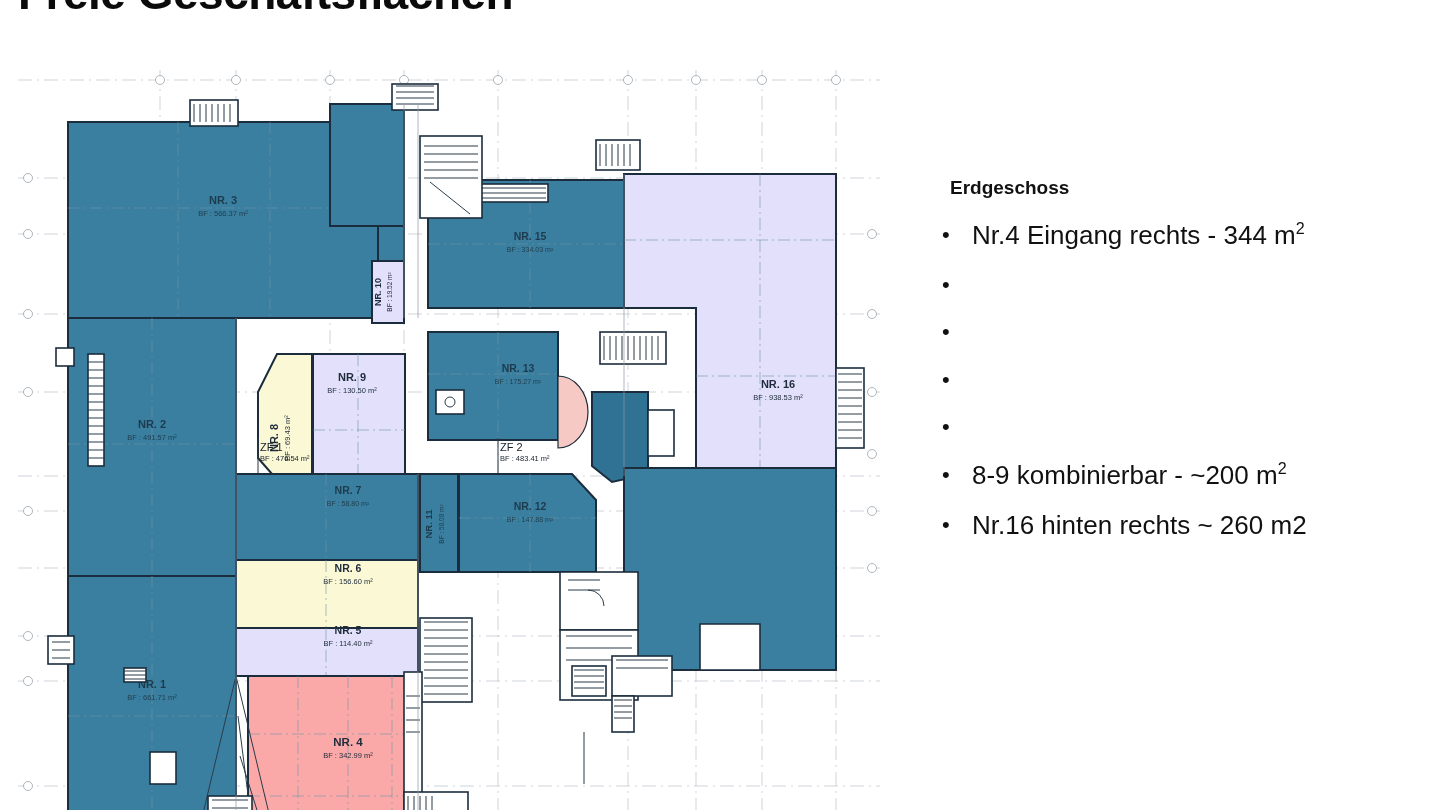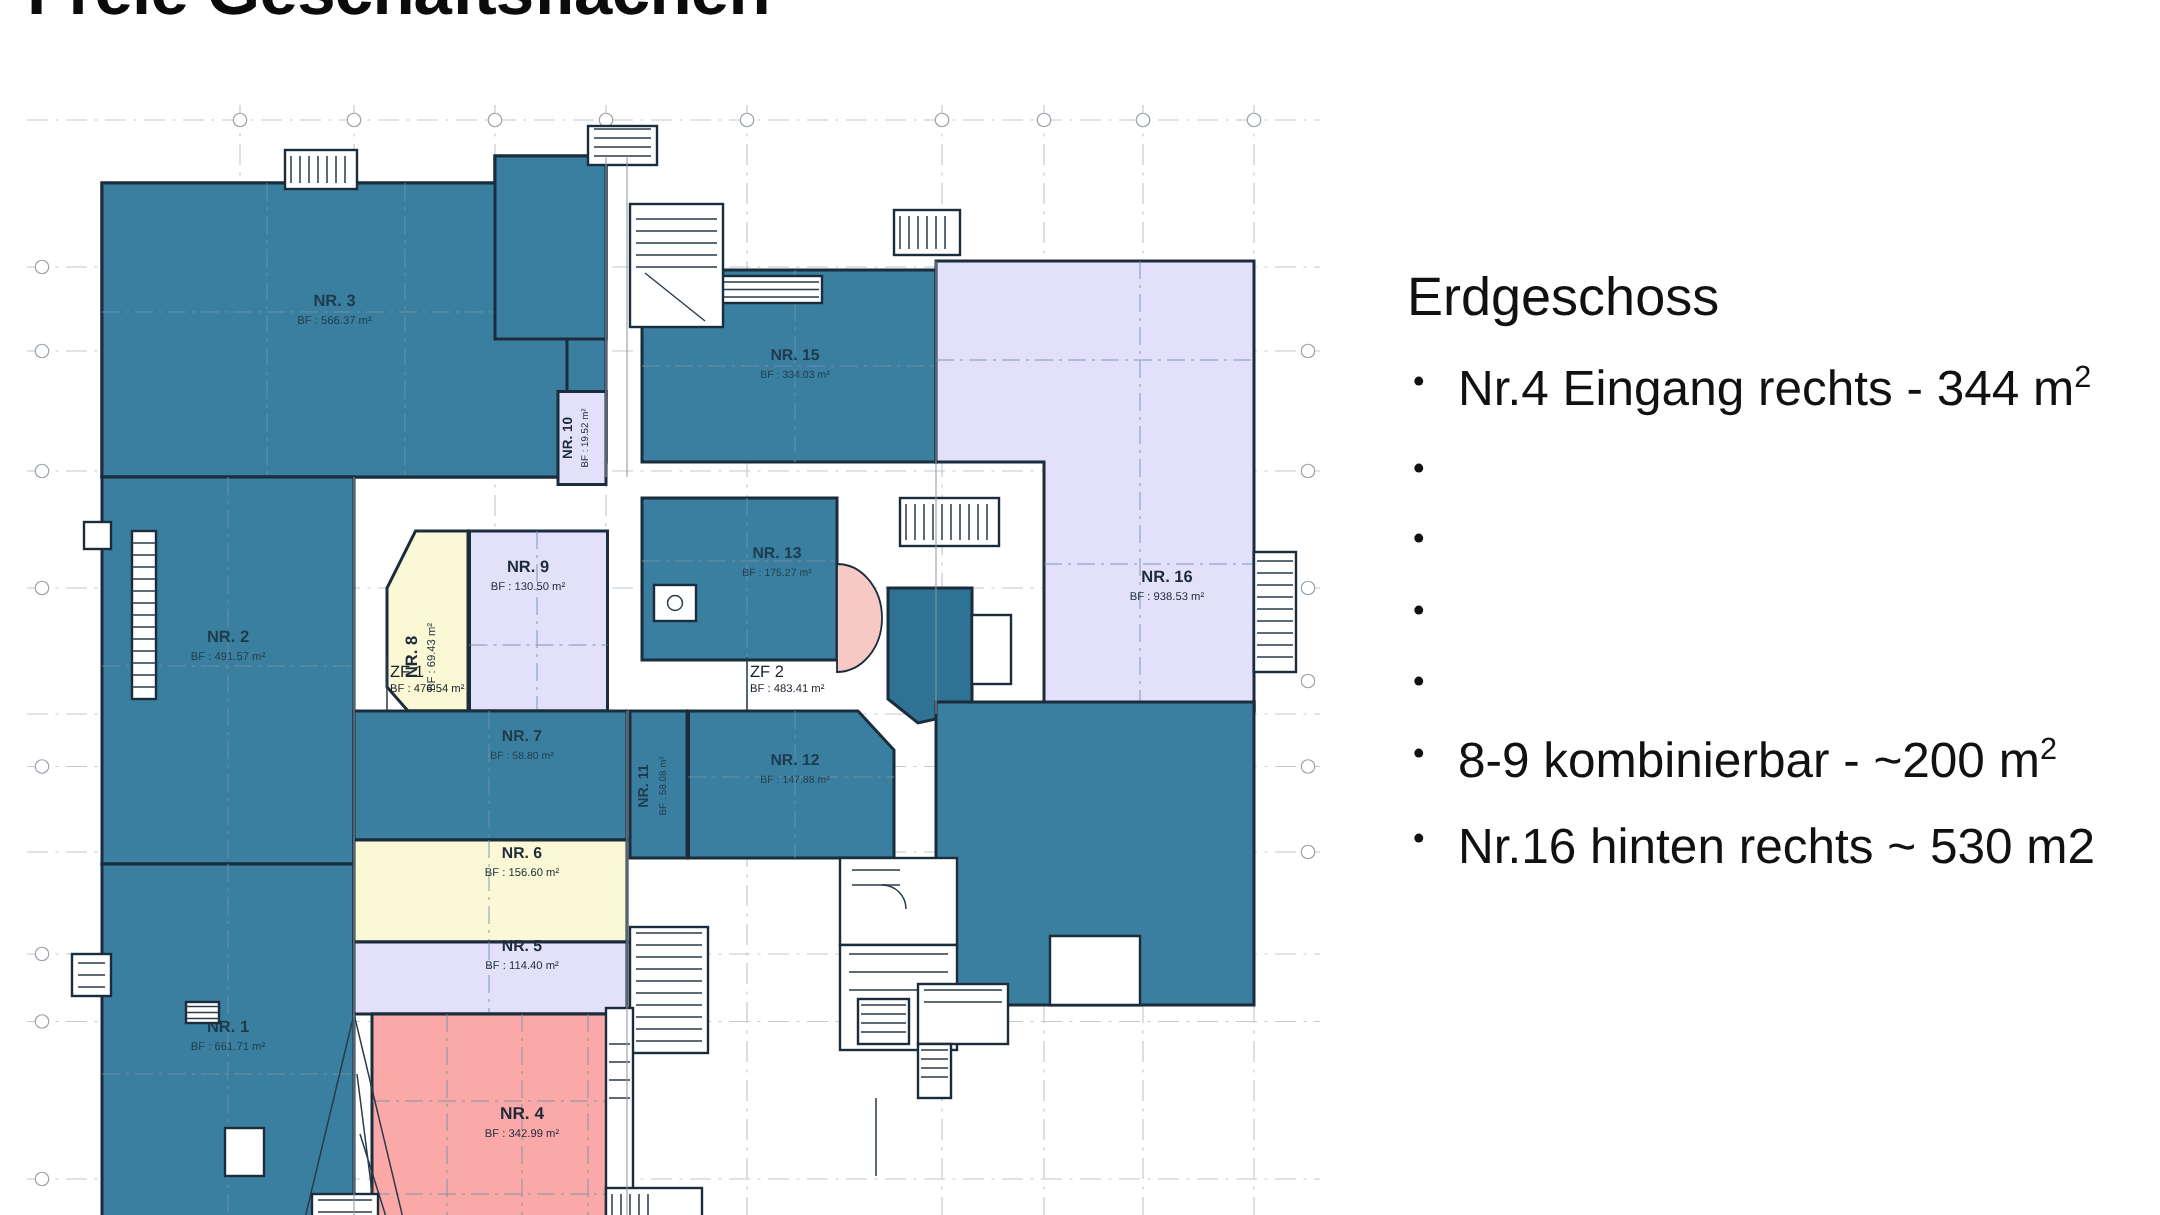--- a/index.html
+++ b/index.html
@@ -29,24 +29,24 @@
   }
 
   
   #text-panel {
     position: absolute;
     left: 938px;
     top: 178px;
     width: 492px;
   }
   #panel-heading {
-    font-size: 36px;
-    font-weight: 400;
+    font-size: 19px;
+    font-weight: 700;
     color: #111;
-    margin: 0 0 22px 0;
+    margin: 0 0 22px 12px;
     line-height: 1.1;
   }
   #bullet-list {
     list-style: none;
     margin: 0;
     padding: 0;
   }
   .bullet-row {
     display: flex;
     align-items: flex-start;
@@ -57,21 +57,21 @@
     width: 34px;
     flex: 0 0 34px;
     font-size: 22px;
     line-height: 1.25;
     color: #111;
     text-align: left;
     padding-left: 4px;
     box-sizing: border-box;
   }
   .bullet-text {
-    font-size: 33px;
+    font-size: 26px;
     color: #111;
     white-space: nowrap;
   }
   .bullet-text sup {
     font-size: 0.62em;
     vertical-align: super;
     line-height: 0;
   }
 
   
@@ -424,16 +424,16 @@
       </li>
       <li class="bullet-row">
         <span class="bullet-dot">•</span>
       </li>
       <li class="bullet-row">
         <span class="bullet-dot">•</span>
         <span class="bullet-text">8-9 kombinierbar - ~200 m<sup>2</sup></span>
       </li>
       <li class="bullet-row">
         <span class="bullet-dot">•</span>
-        <span class="bullet-text">Nr.16 hinten rechts ~ 530 m2</span>
+        <span class="bullet-text">Nr.16 hinten rechts ~ 260 m2</span>
       </li>
     </ul>
 </div>
 
 </body></html>

